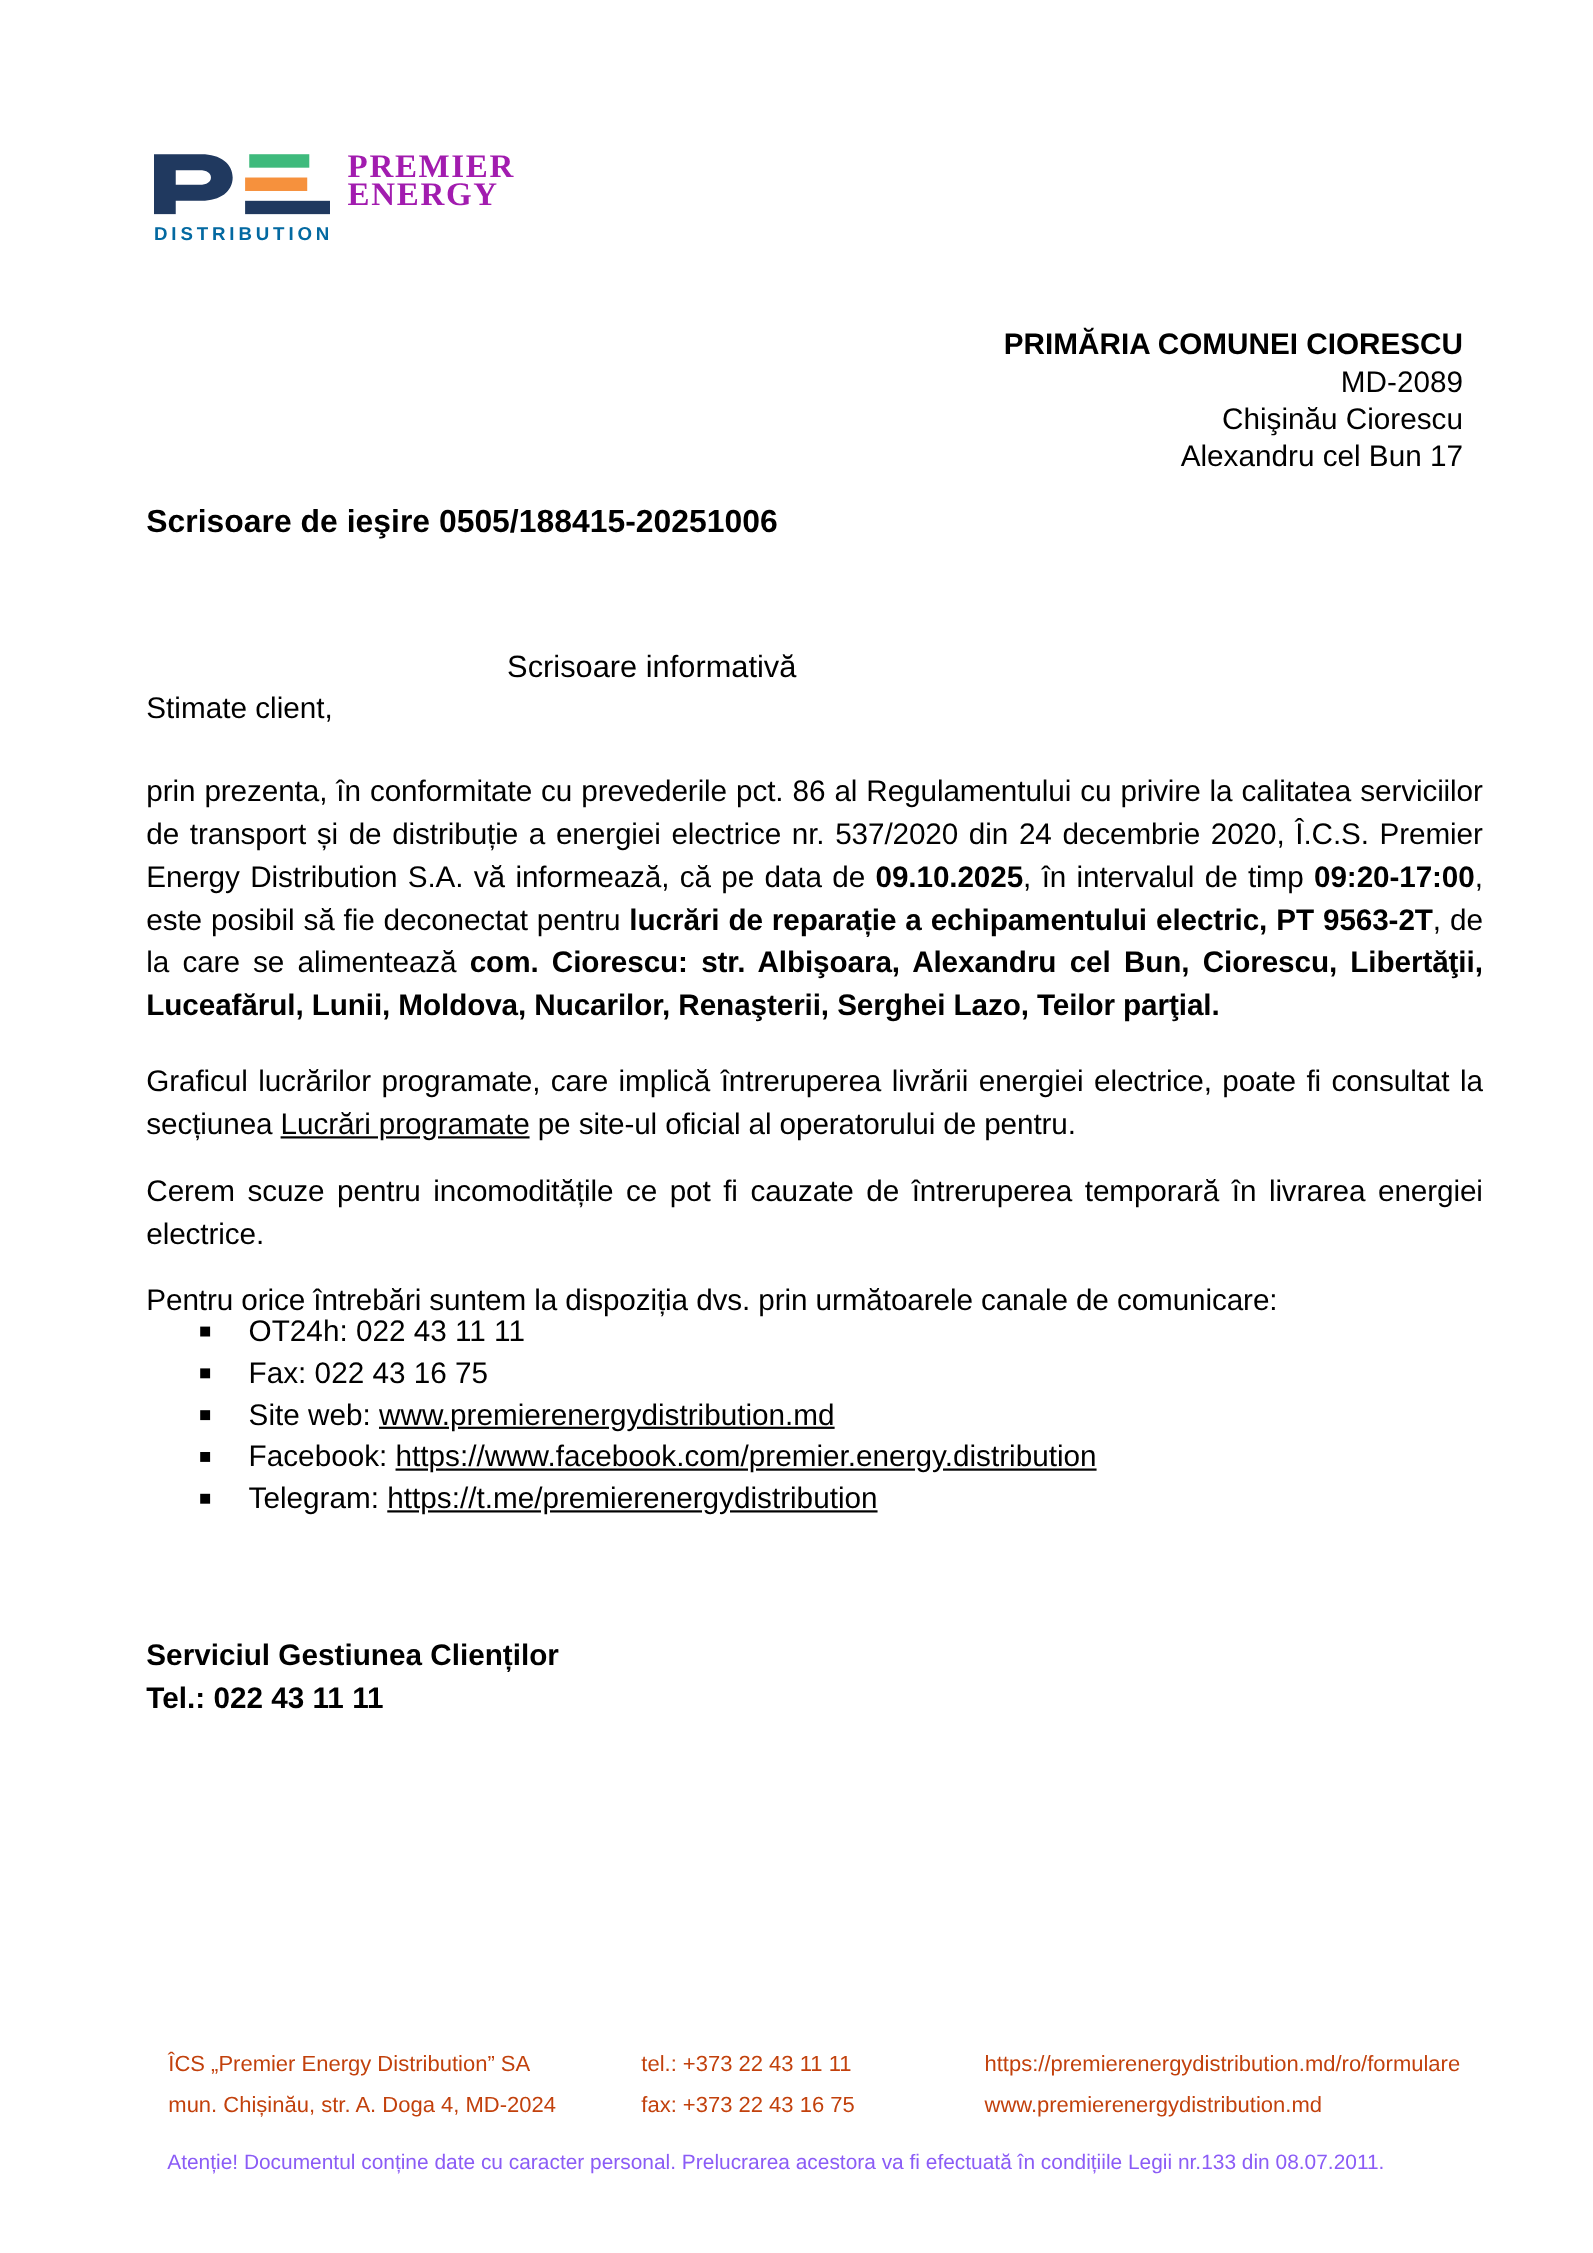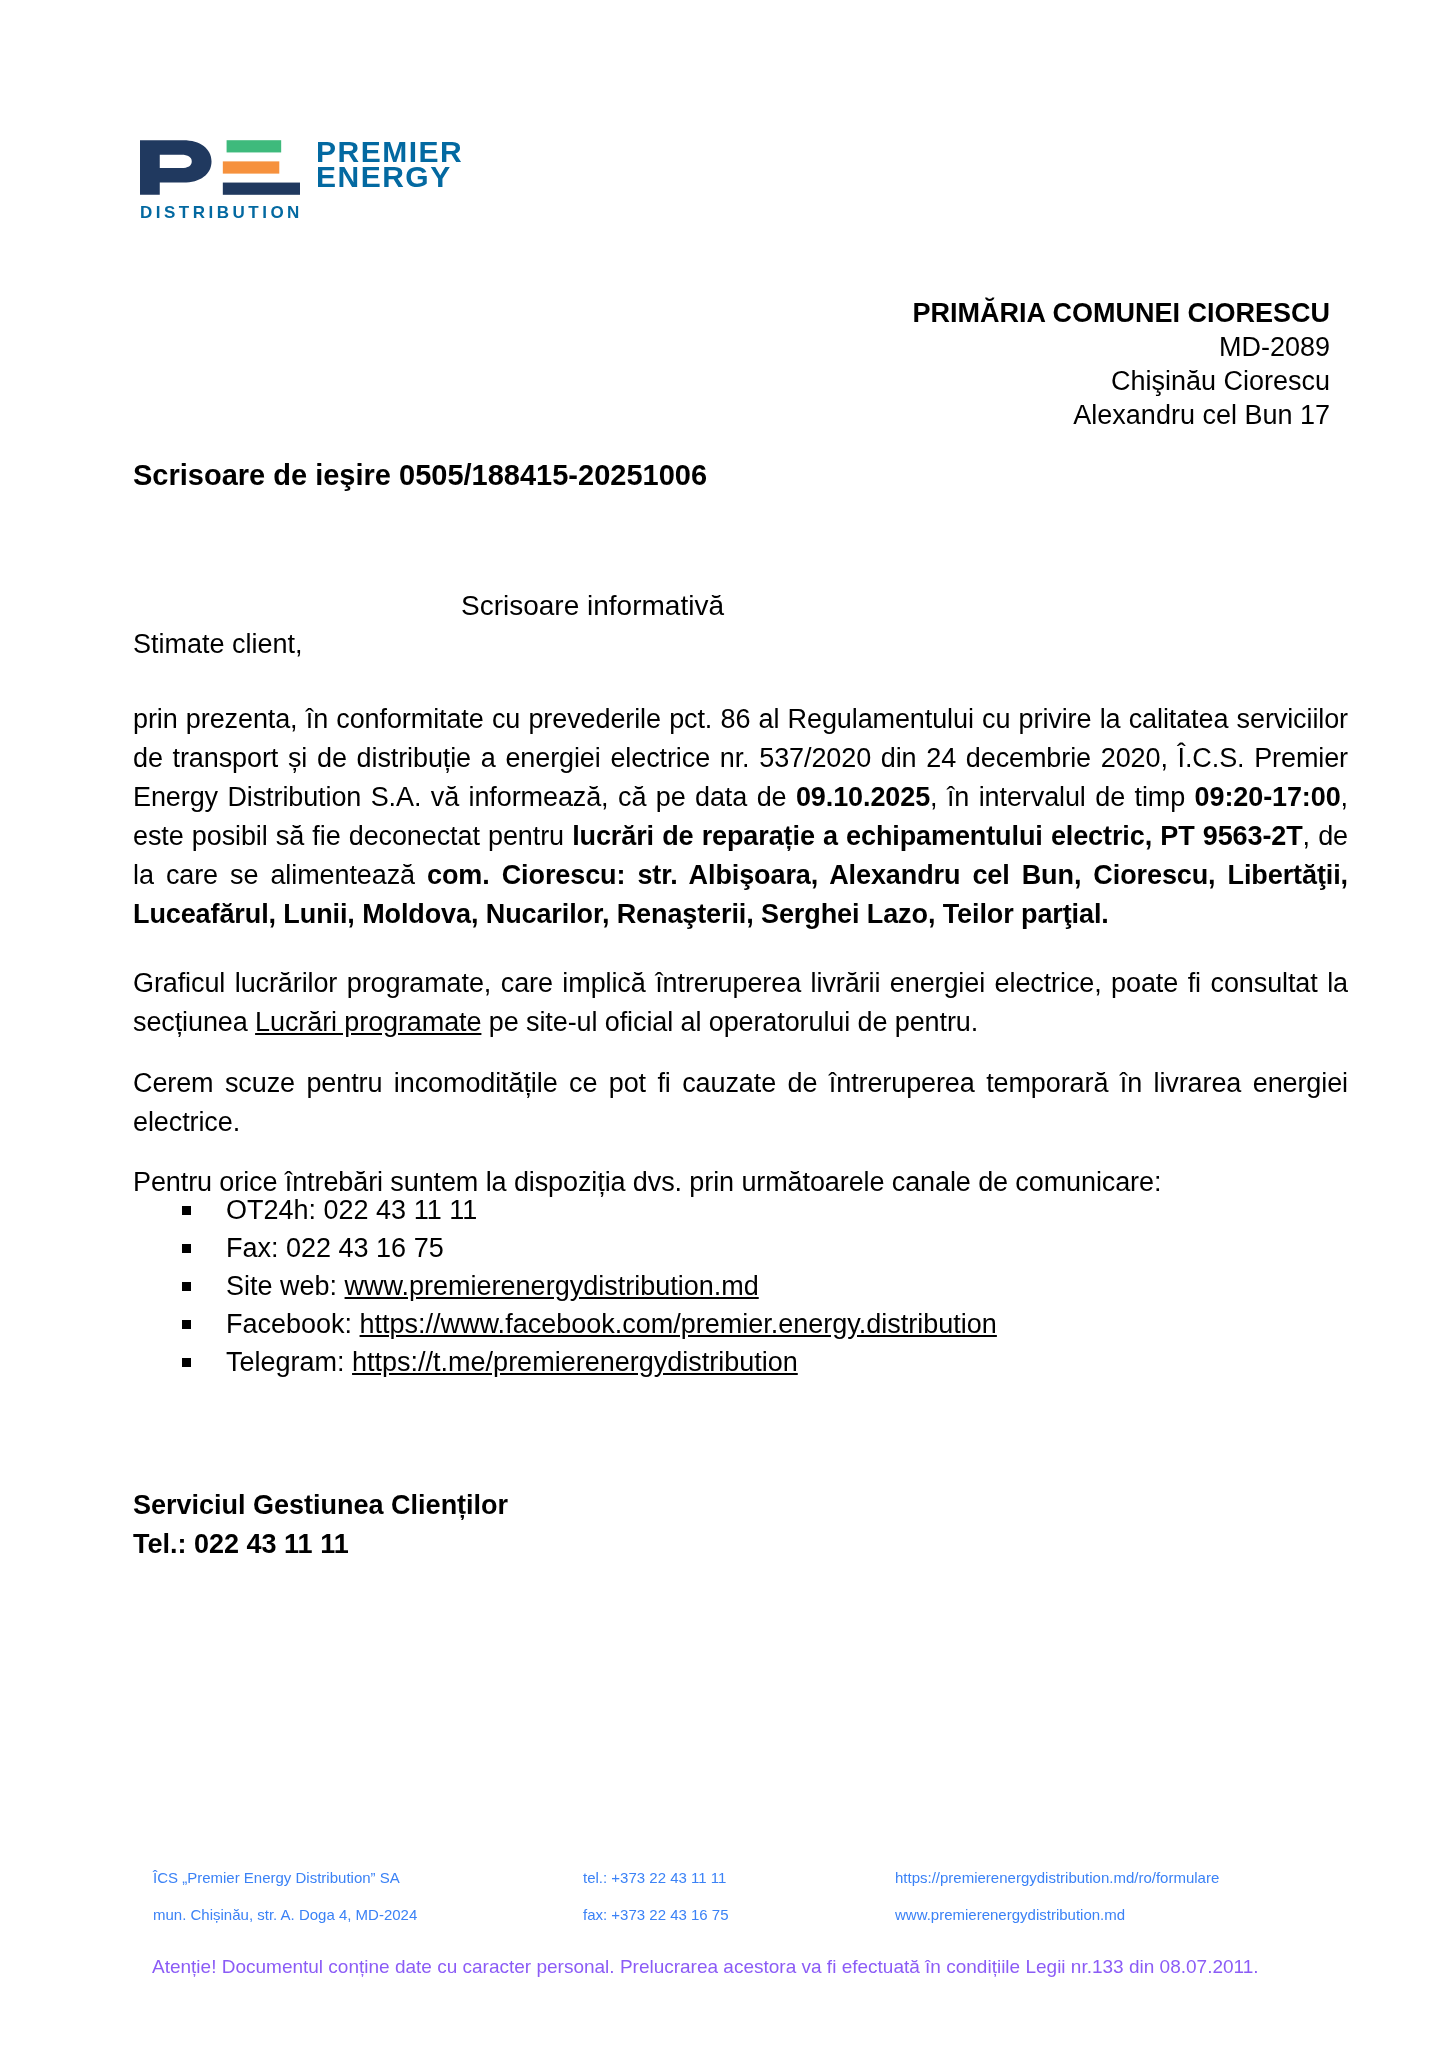--- a/index.html
+++ b/index.html
@@ -4,21 +4,21 @@
 <style>
   html,body{margin:0;padding:0;background:#ffffff;}
   .page{
     position:relative;width:1448px;height:2048px;background:#ffffff;
     font-family:"Liberation Sans",sans-serif;color:#000;overflow:hidden;
   }
 
   
   .logo{position:absolute;left:140px;top:140px;}
   .logo-top{display:flex;align-items:flex-start;gap:16px;}
-  .logo-words{color:#0369a1;font-weight:bold;font-size:30px;line-height:25px;letter-spacing:1.5px;margin-top:-1px;}
+  .logo-words{color:#a21caf;font-weight:bold;font-size:30px;line-height:25px;letter-spacing:1.5px;margin-top:-1px;font-family:Liberation Serif, serif;}
   .logo-distribution{margin-top:8px;font-size:17px;font-weight:bold;letter-spacing:3.5px;color:#0369a1;}
 
   
   .recipient{position:absolute;right:118px;top:296px;text-align:right;font-size:27px;line-height:34px;}
   .recipient-name{font-weight:bold;}
 
   .subject{position:absolute;left:133px;top:459px;font-size:29px;font-weight:bold;}
   .title{position:absolute;left:0;top:590px;width:1185px;text-align:center;font-size:28px;}
   .salutation{position:absolute;left:133px;top:629px;font-size:27px;}
 
@@ -31,21 +31,21 @@
 
   .channels{position:absolute;left:133px;top:1191px;list-style:none;margin:0;padding:0;
             font-size:27px;line-height:38px;}
   .channels li{padding-left:49px;}
   .sq{display:inline-block;width:9px;height:9px;background:#000;margin-right:35px;vertical-align:4px;}
 
   a.link{color:#000000;text-decoration:underline;cursor:pointer;}
 
   .signature{position:absolute;left:133px;top:1486px;font-size:27px;font-weight:bold;line-height:39px;}
 
-  .footer-col{position:absolute;top:1859px;font-size:15px;line-height:37px;color:#3b82f6;}
+  .footer-col{position:absolute;top:1859px;font-size:20px;line-height:37px;color:#c2410c;}
   #fcol1{left:153px;}
   #fcol2{left:583px;}
   #fcol3{left:895px;}
   .footer-note{position:absolute;left:152px;top:1956px;font-size:19px;color:#8b5cf6;}
 </style>
 </head>
 <body>
 
 <div class="page">
 

